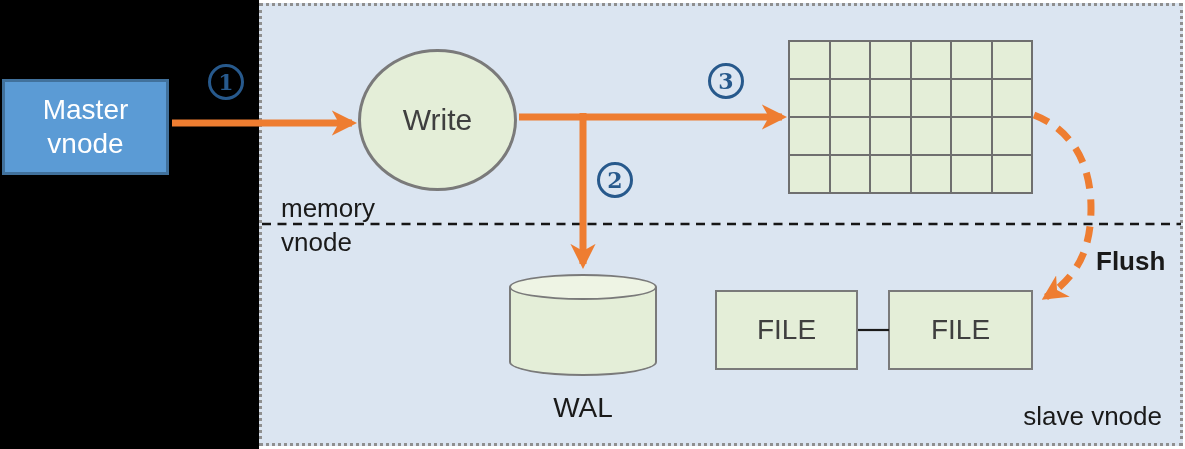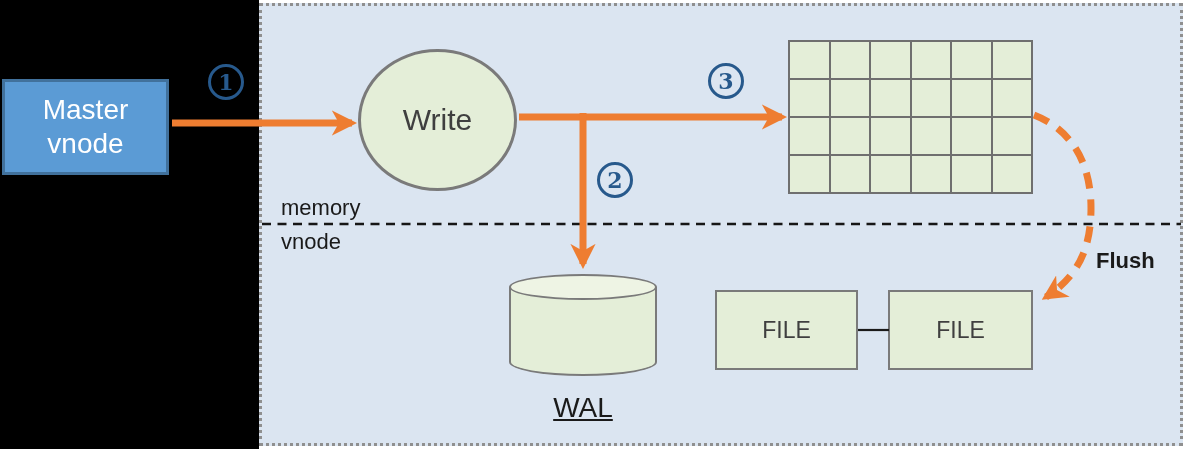--- a/index.html
+++ b/index.html
@@ -43,47 +43,47 @@
   .memgrid{
     left:788px;top:40px;width:245px;height:154px;
     display:grid;gap:2px;background:var(--grid-line);
     border:2px solid var(--grid-line);
   }
   .memgrid .cell{background:var(--green-fill);}
   .filebox{
     width:143px;height:80px;background:var(--green-fill);
     border:2px solid var(--gray-border);
     display:flex;align-items:center;justify-content:center;
-    color:var(--text-dark);font-size:23px;
+    color:var(--text-dark);font-size:28px;
   }
   .file1{left:715px;top:290px;}
   .file2{left:888px;top:290px;width:145px;}
   .cylinder{left:509px;top:274px;width:148px;height:102px;}
   .cyl-top{
     position:absolute;left:0;top:0;width:148px;height:26px;border-radius:50%;
     background:var(--green-fill-light);border:2px solid var(--gray-border);
     box-sizing:border-box;z-index:2;
   }
   .cyl-body{
     position:absolute;left:0;top:13px;width:148px;height:89px;
     background:var(--green-fill);border:2px solid var(--gray-border);border-top:none;
     border-bottom-left-radius:74px 14px;border-bottom-right-radius:74px 14px;
     box-sizing:border-box;z-index:1;
   }
   .overlay{position:absolute;left:0;top:0;z-index:2;pointer-events:none;}
   .arrow{stroke:var(--orange);stroke-width:7;fill:none;}
   .ah-path{fill:var(--orange);}
   .divider{stroke:#161616;stroke-width:2.4;}
   .fileconn{stroke:var(--text-black);stroke-width:2.2;}
-  .label{position:absolute;z-index:3;color:var(--text-black);font-size:22px;line-height:28px;white-space:nowrap;}
+  .label{position:absolute;z-index:3;color:var(--text-black);font-size:26px;line-height:28px;white-space:nowrap;}
   .lbl-memory{left:281px;top:194px;}
   .lbl-disk{left:281px;top:228px;}
   .lbl-flush{left:1096px;top:247px;font-weight:bold;}
   .lbl-slave{left:1000px;top:402px;width:162px;text-align:right;}
-  .lbl-wal{left:509px;top:394px;width:148px;text-align:center;font-size:28px;text-decoration:underline;}
+  .lbl-wal{left:509px;top:394px;width:148px;text-align:center;font-size:28px;}
   .badge{
     position:absolute;z-index:3;width:30px;height:30px;border-radius:50%;
     border:3px solid var(--badge-blue);color:var(--badge-blue);
     display:flex;align-items:center;justify-content:center;
     font-family:"DejaVu Serif","Liberation Serif",serif;
     font-size:22px;font-weight:600;background:transparent;
   }
   .badge1{left:208px;top:64px;}
   .badge2{left:597px;top:162px;}
   .badge3{left:708px;top:63px;}
@@ -158,15 +158,16 @@
     <path class="arrow" d="M1034 115 C1073 130 1091 165 1091 208 C1091 250 1077 277 1046 297" stroke-dasharray="16 11" marker-end="url(#ah)"></path>
   </svg>
 
   <div class="badge badge1">1</div>
   <div class="badge badge2">2</div>
   <div class="badge badge3">3</div>
 
   <div class="label lbl-memory">memory</div>
   <div class="label lbl-disk">vnode</div>
   <div class="label lbl-flush">Flush</div>
+  <div class="label lbl-slave">slave vnode</div>
   <div class="label lbl-wal">WAL</div>
 
 </div>
 
 </body></html>

